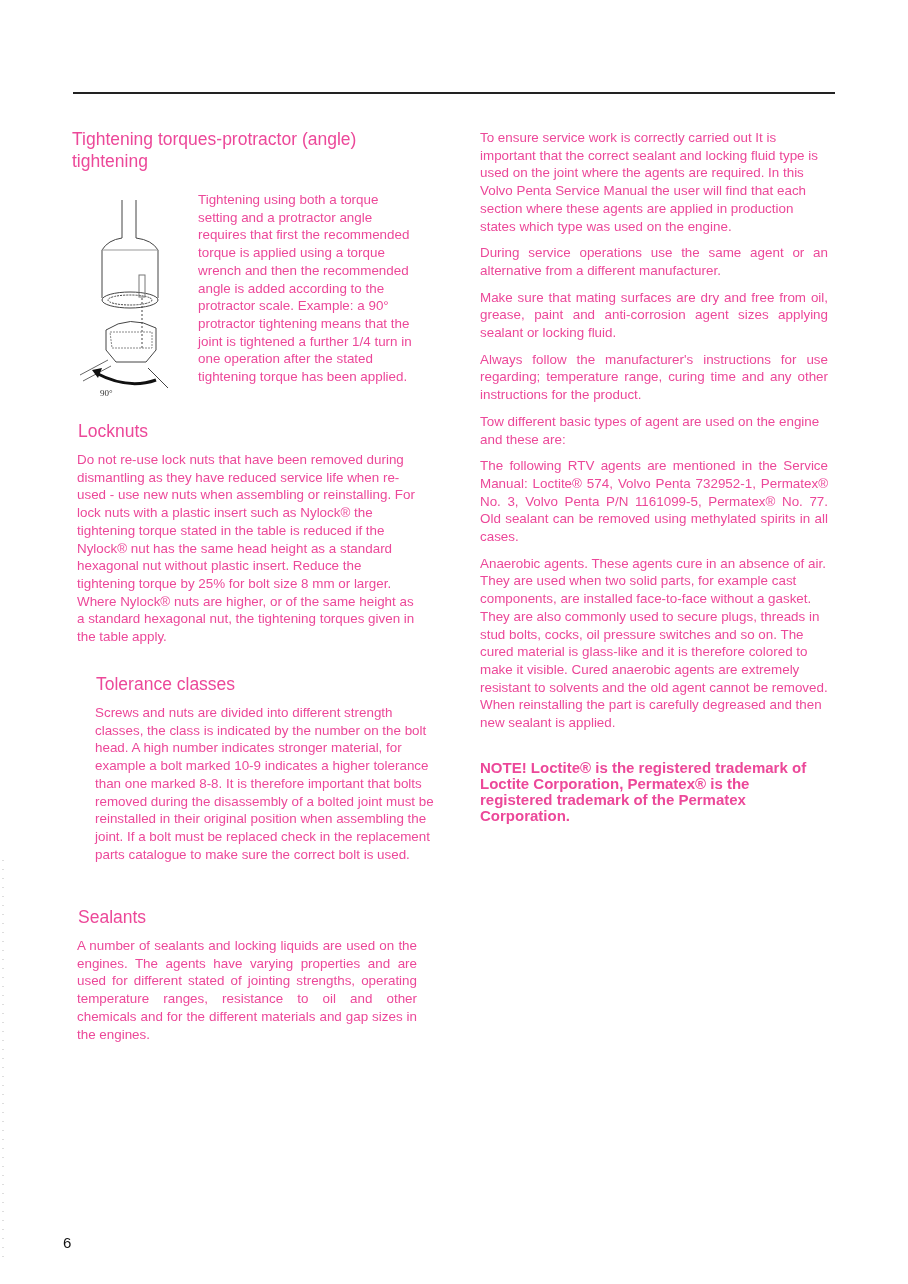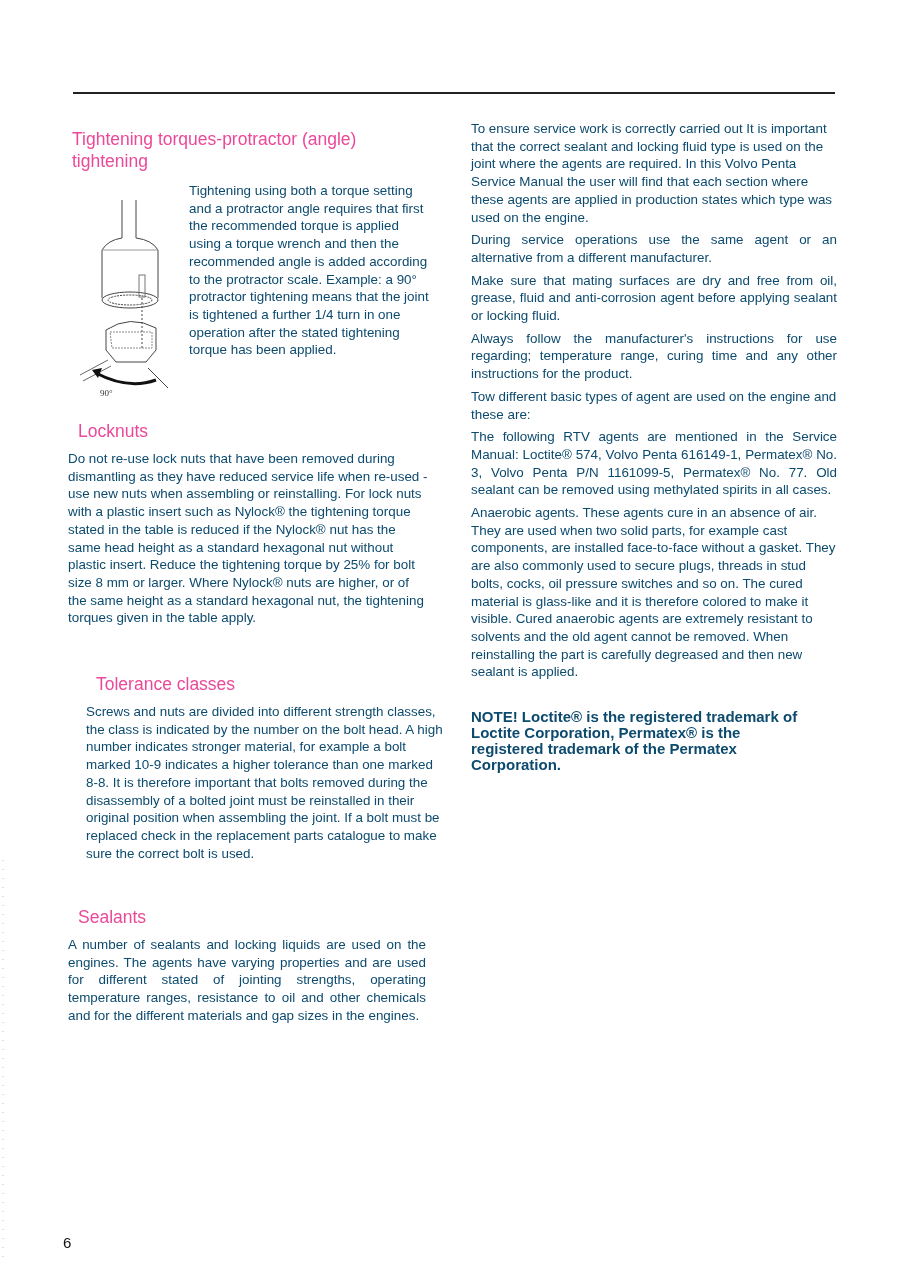--- a/index.html
+++ b/index.html
@@ -11,21 +11,21 @@
       position: absolute; left: 73px; top: 92px; width: 762px; height: 2px;
       background: #222;
     }
     .col-left { position: absolute; left: 68px; top: 118px; width: 362px; }
     .col-right { position: absolute; left: 471px; top: 120px; width: 366px; }
     h2 {
       font-size: 17.5px; font-weight: normal; margin: 10px; line-height: 22px; color: #ec4899;
     }
     h2.main { font-size: 17.5px; line-height: 22px; margin-left: 4px; }
     p {
-      margin: 0; font-size: 13.4px; line-height: 17.7px; color: #0c4a6e;
+      margin: 9px; font-size: 13.4px; line-height: 17.7px; color: #ec4899;
     }
     .justify { text-align: justify; }
     .intro-wrap { position: relative; height: 220px; margin-top: 6px; }
     .illustration { position: absolute; left: 10px; top: 8px; width: 110px; height: 210px; }
     .intro-text { position: absolute; left: 121px; top: 0; width: 240px; }
     .section-locknuts { position: absolute; left: 0; top: 292px; width: 360px; }
     .section-tolerance { position: absolute; left: 18px; top: 545px; width: 360px; }
     .section-sealants { position: absolute; left: 0; top: 778px; width: 358px; }
     .section-locknuts h2, .section-tolerance h2, .section-sealants h2 { margin-bottom: 8px; }
     .rp { margin-bottom: 5px; }
@@ -91,22 +91,22 @@
 
   <div class="section-sealants">
     <h2>Sealants</h2>
     <p class="justify">A number of sealants and locking liquids are used on the engines. The agents have varying properties and are used for different stated of jointing strengths, operating temperature ranges, resistance to oil and other chemicals and for the different materials and gap sizes in the engines.</p>
   </div>
 </div>
 
 <div class="col-right">
   <p class="rp">To ensure service work is correctly carried out It is important that the correct sealant and locking fluid type is used on the joint where the agents are required. In this Volvo Penta Service Manual the user will find that each section where these agents are applied in production states which type was used on the engine.</p>
   <p class="rp justify">During service operations use the same agent or an alternative from a different manufacturer.</p>
-  <p class="rp justify">Make sure that mating surfaces are dry and free from oil, grease, fluid and anti-corrosion agent before applying sealant or locking fluid.</p>
+  <p class="rp justify">Make sure that mating surfaces are dry and free from oil, grease, paint and anti-corrosion agent sizes applying sealant or locking fluid.</p>
   <p class="rp justify">Always follow the manufacturer's instructions for use regarding; temperature range, curing time and any other instructions for the product.</p>
   <p class="rp">Tow different basic types of agent are used on the engine and these are:</p>
-  <p class="rp justify">The following RTV agents are mentioned in the Service Manual: Loctite® 574, Volvo Penta 616149-1, Permatex® No. 3, Volvo Penta P/N 1161099-5, Permatex® No. 77. Old sealant can be removed using methylated spirits in all cases.</p>
+  <p class="rp justify">The following RTV agents are mentioned in the Service Manual: Loctite® 574, Volvo Penta 732952-1, Permatex® No. 3, Volvo Penta P/N 1161099-5, Permatex® No. 77. Old sealant can be removed using methylated spirits in all cases.</p>
   <p class="rp">Anaerobic agents. These agents cure in an absence of air. They are used when two solid parts, for example cast components, are installed face-to-face without a gasket. They are also commonly used to secure plugs, threads in stud bolts, cocks, oil pressure switches and so on. The cured material is glass-like and it is therefore colored to make it visible. Cured anaerobic agents are extremely resistant to solvents and the old agent cannot be removed. When reinstalling the part is carefully degreased and then new sealant is applied.</p>
   <p class="note">NOTE! Loctite® is the registered trademark of Loctite Corporation, Permatex® is the registered trademark of the Permatex Corporation.</p>
 </div>
 
 <div class="page-number">6</div>
 <div class="scan-dots"></div>
 
 </body></html>

